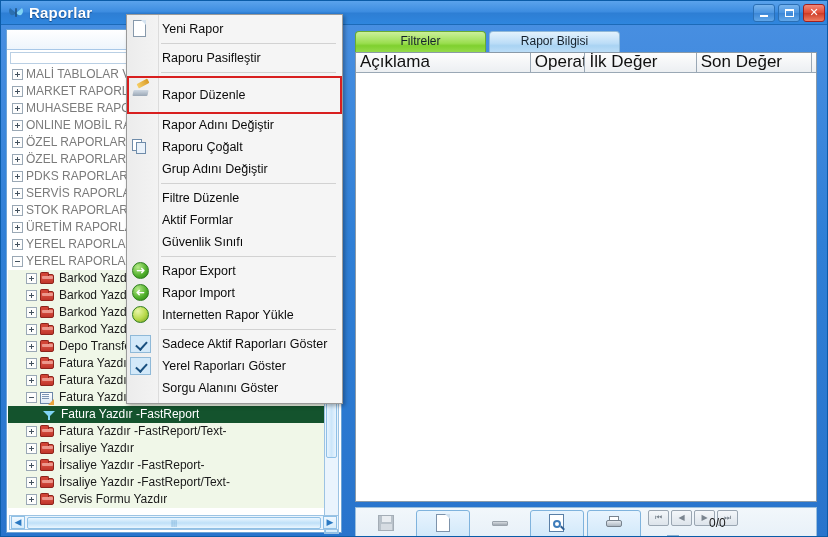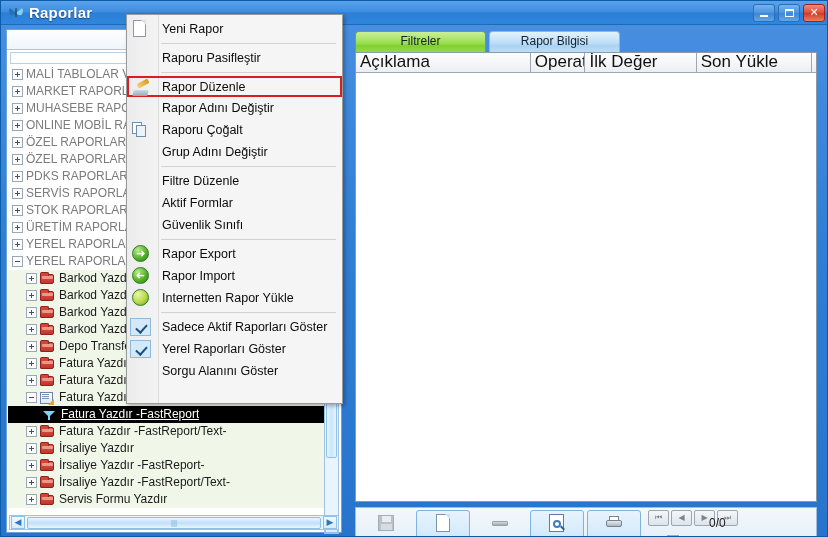--- a/index.html
+++ b/index.html
@@ -83,21 +83,21 @@
   }
   .trow{
     height:17px;line-height:17px;white-space:nowrap;
     display:flex;align-items:center;
     font-size:12px;
     box-sizing:border-box;
     padding-left:2px;
   }
   .trow.grp{color:#7b7b7b;}
   .trow.leaf{background:#f0f7e8;color:#1a1a1a;}
-  .trow.sel{background:#000000;color:#ffffff;text-decoration:underline;}
+  .trow.sel{background:#14532d;color:#ffffff;}
   .exp{
     width:11px;height:11px;min-width:11px;margin-right:3px;margin-left:2px;
     border:1px solid #9aa8b5;background:#fdfdfd;box-sizing:border-box;
     position:relative;
   }
   .exp:before{
     content:"";position:absolute;left:2px;top:4px;width:5px;height:1px;background:#44525f;
   }
   .exp.plus:after{
     content:"";position:absolute;left:4px;top:2px;width:1px;height:5px;background:#44525f;
@@ -296,21 +296,21 @@
     padding-left:31px;box-sizing:border-box;
     font-size:12.5px;color:#0b0b0b;
     white-space:nowrap;
   }
   .mi .mlabel{padding-left:4px;}
   .mi .mshort{position:absolute;right:10px;font-size:12.5px;color:#0b0b0b;}
   .mi.hl{
     border:2px solid #d81f1f;
     box-sizing:border-box;
     padding-left:29px;
-    height:21px;
+    height:38px;
   }
   .msep{
     height:1px;background:#d2d2d2;margin:3px 6px 3px 34px;
   }
   .mck{
     position:absolute;left:3px;top:2px;width:21px;height:18px;
     background:#d3e9f9;border:1px solid #8fb9d8;box-sizing:border-box;
   }
   .mck:after{
     content:"";position:absolute;left:7px;top:3px;width:5px;height:9px;
@@ -529,21 +529,21 @@
     <div class="tabs">
       <div class="tab active">Filtreler</div>
       <div class="tab inactive">Rapor Bilgisi</div>
     </div>
 
     <div class="grid">
       <div class="gridhead">
         <div class="gh c0">Açıklama</div>
         <div class="gh c1">Operatör</div>
         <div class="gh c2">İlk Değer</div>
-        <div class="gh c3">Son Yükle</div>
+        <div class="gh c3">Son Değer</div>
         <div class="gh filler"></div>
       </div>
     </div>
 
     <div class="toolbar">
       <div class="tbtn disabled">
         <span class="tb-ico">
             <span class="ic-save"></span>
           </span>
         <span class="tb-lbl">Kaydet</span>

